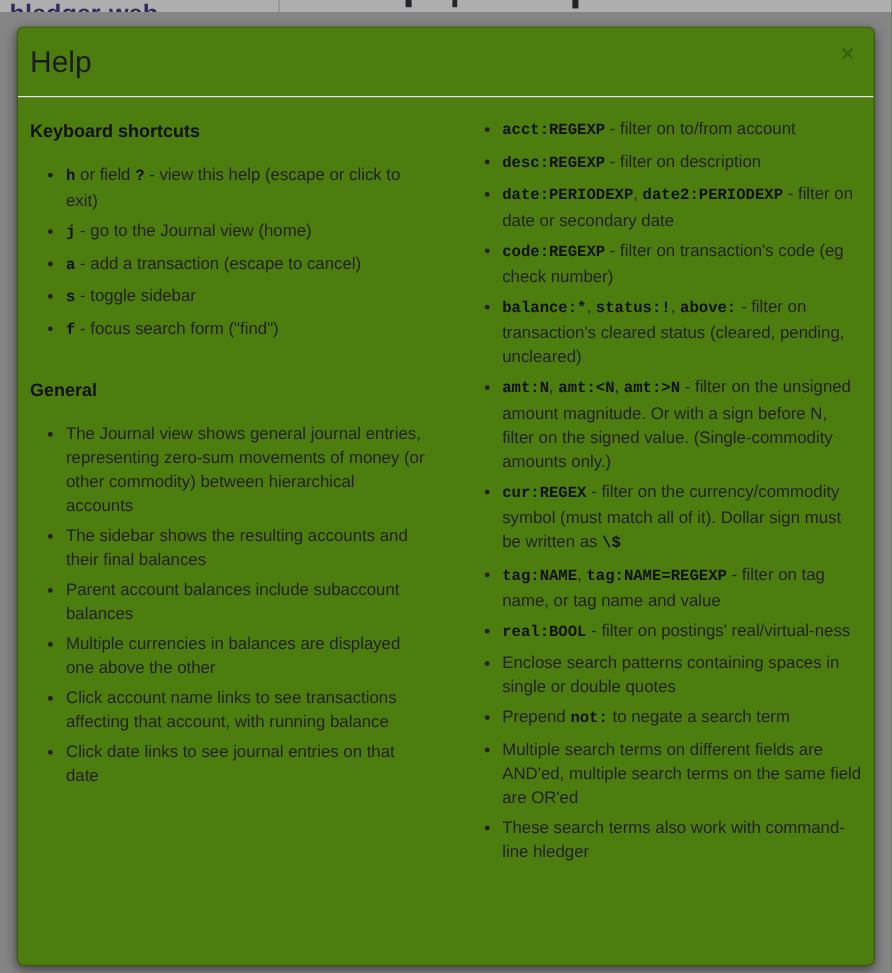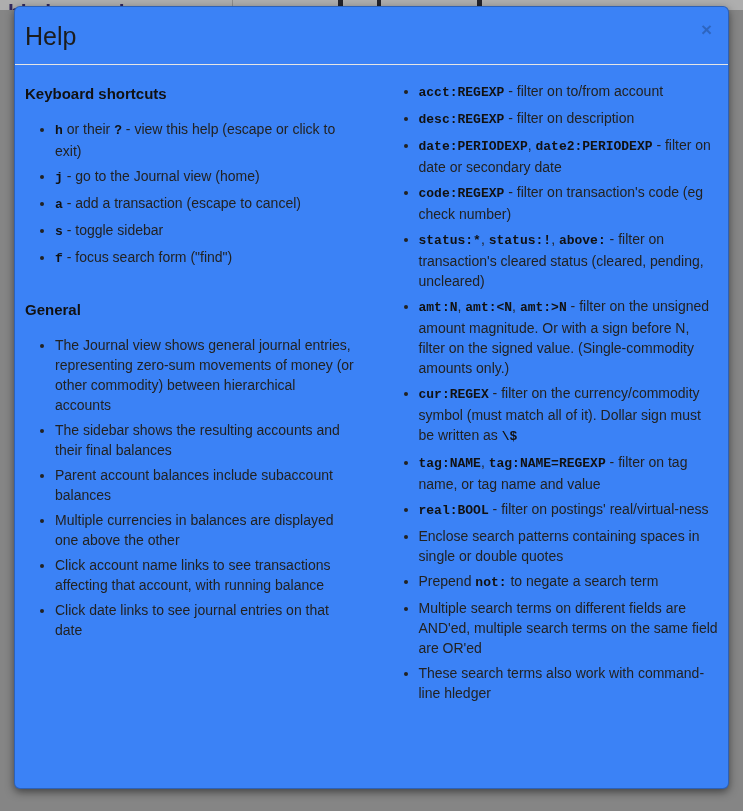--- a/index.html
+++ b/index.html
@@ -30,23 +30,23 @@
     position: absolute; top: 0; left: 232px; width: 1px; height: 10px;
     background: #8d8d8d;
   }
   .title-frag { position: absolute; top: 0; background: #23232b; }
   .title-frag.f1 { left: 338px; width: 5px; height: 6px; }
   .title-frag.f2 { left: 377px; width: 4px; height: 6px; }
   .title-frag.f3 { left: 477px; width: 5px; height: 7px; }
 
   
   .modal {
-    position: absolute; left: 14px; top: 6px;
+    position: absolute; left: 14px; top: 22px;
     width: 715px; height: 783px;
-    background: #3b82f6;
+    background: #4d7c0f;
     border: 1px solid rgba(0,0,0,0.25);
     border-radius: 6px;
     box-shadow: 0 3px 9px rgba(0,0,0,0.5);
     z-index: 2;
     overflow: hidden;
   }
   .modal-header {
     position: relative;
     padding: 12px 10px 11px 10px;
     border-bottom: 1px solid #e5e5e5;
@@ -102,21 +102,21 @@
 
 <div class="modal">
   <div class="modal-header">
     <h2 class="modal-title">Help</h2>
     <button class="close-btn">×</button>
   </div>
   <div class="modal-body">
     <div class="col">
         <h4>Keyboard shortcuts</h4>
         <ul>
-          <li><code>h</code><span> or their </span><code>?</code><span> - view this help (escape or click to exit)</span></li>
+          <li><code>h</code><span> or field </span><code>?</code><span> - view this help (escape or click to exit)</span></li>
           <li><code>j</code><span> - go to the Journal view (home)</span></li>
           <li><code>a</code><span> - add a transaction (escape to cancel)</span></li>
           <li><code>s</code><span> - toggle sidebar</span></li>
           <li><code>f</code><span> - focus search form ("find")</span></li>
         </ul>
         <h4>General</h4>
         <ul>
           <li><span>The Journal view shows general journal entries, representing zero-sum movements of money (or other commodity) between hierarchical accounts</span></li>
           <li><span>The sidebar shows the resulting accounts and their final balances</span></li>
           <li><span>Parent account balances include subaccount balances</span></li>
@@ -124,21 +124,21 @@
           <li><span>Click account name links to see transactions affecting that account, with running balance</span></li>
           <li><span>Click date links to see journal entries on that date</span></li>
         </ul>
       </div>
     <div class="col">
         <ul>
           <li><code>acct:REGEXP</code><span> - filter on to/from account</span></li>
           <li><code>desc:REGEXP</code><span> - filter on description</span></li>
           <li><code>date:PERIODEXP</code><span>, </span><code>date2:PERIODEXP</code><span> - filter on date or secondary date</span></li>
           <li><code>code:REGEXP</code><span> - filter on transaction's code (eg check number)</span></li>
-          <li><code>status:*</code><span>, </span><code>status:!</code><span>, </span><code>above:</code><span> - filter on transaction's cleared status (cleared, pending, uncleared)</span></li>
+          <li><code>balance:*</code><span>, </span><code>status:!</code><span>, </span><code>above:</code><span> - filter on transaction's cleared status (cleared, pending, uncleared)</span></li>
           <li><code>amt:N</code><span>, </span><code>amt:&lt;N</code><span>, </span><code>amt:&gt;N</code><span> - filter on the unsigned amount magnitude. Or with a sign before N, filter on the signed value. (Single-commodity amounts only.)</span></li>
           <li><code>cur:REGEX</code><span> - filter on the currency/commodity symbol (must match all of it). Dollar sign must be written as </span><code>\$</code></li>
           <li><code>tag:NAME</code><span>, </span><code>tag:NAME=REGEXP</code><span> - filter on tag name, or tag name and value</span></li>
           <li><code>real:BOOL</code><span> - filter on postings' real/virtual-ness</span></li>
           <li><span>Enclose search patterns containing spaces in single or double quotes</span></li>
           <li><span>Prepend </span><code>not:</code><span> to negate a search term</span></li>
           <li><span>Multiple search terms on different fields are AND'ed, multiple search terms on the same field are OR'ed</span></li>
           <li><span>These search terms also work with command-line hledger</span></li>
         </ul>
       </div>

